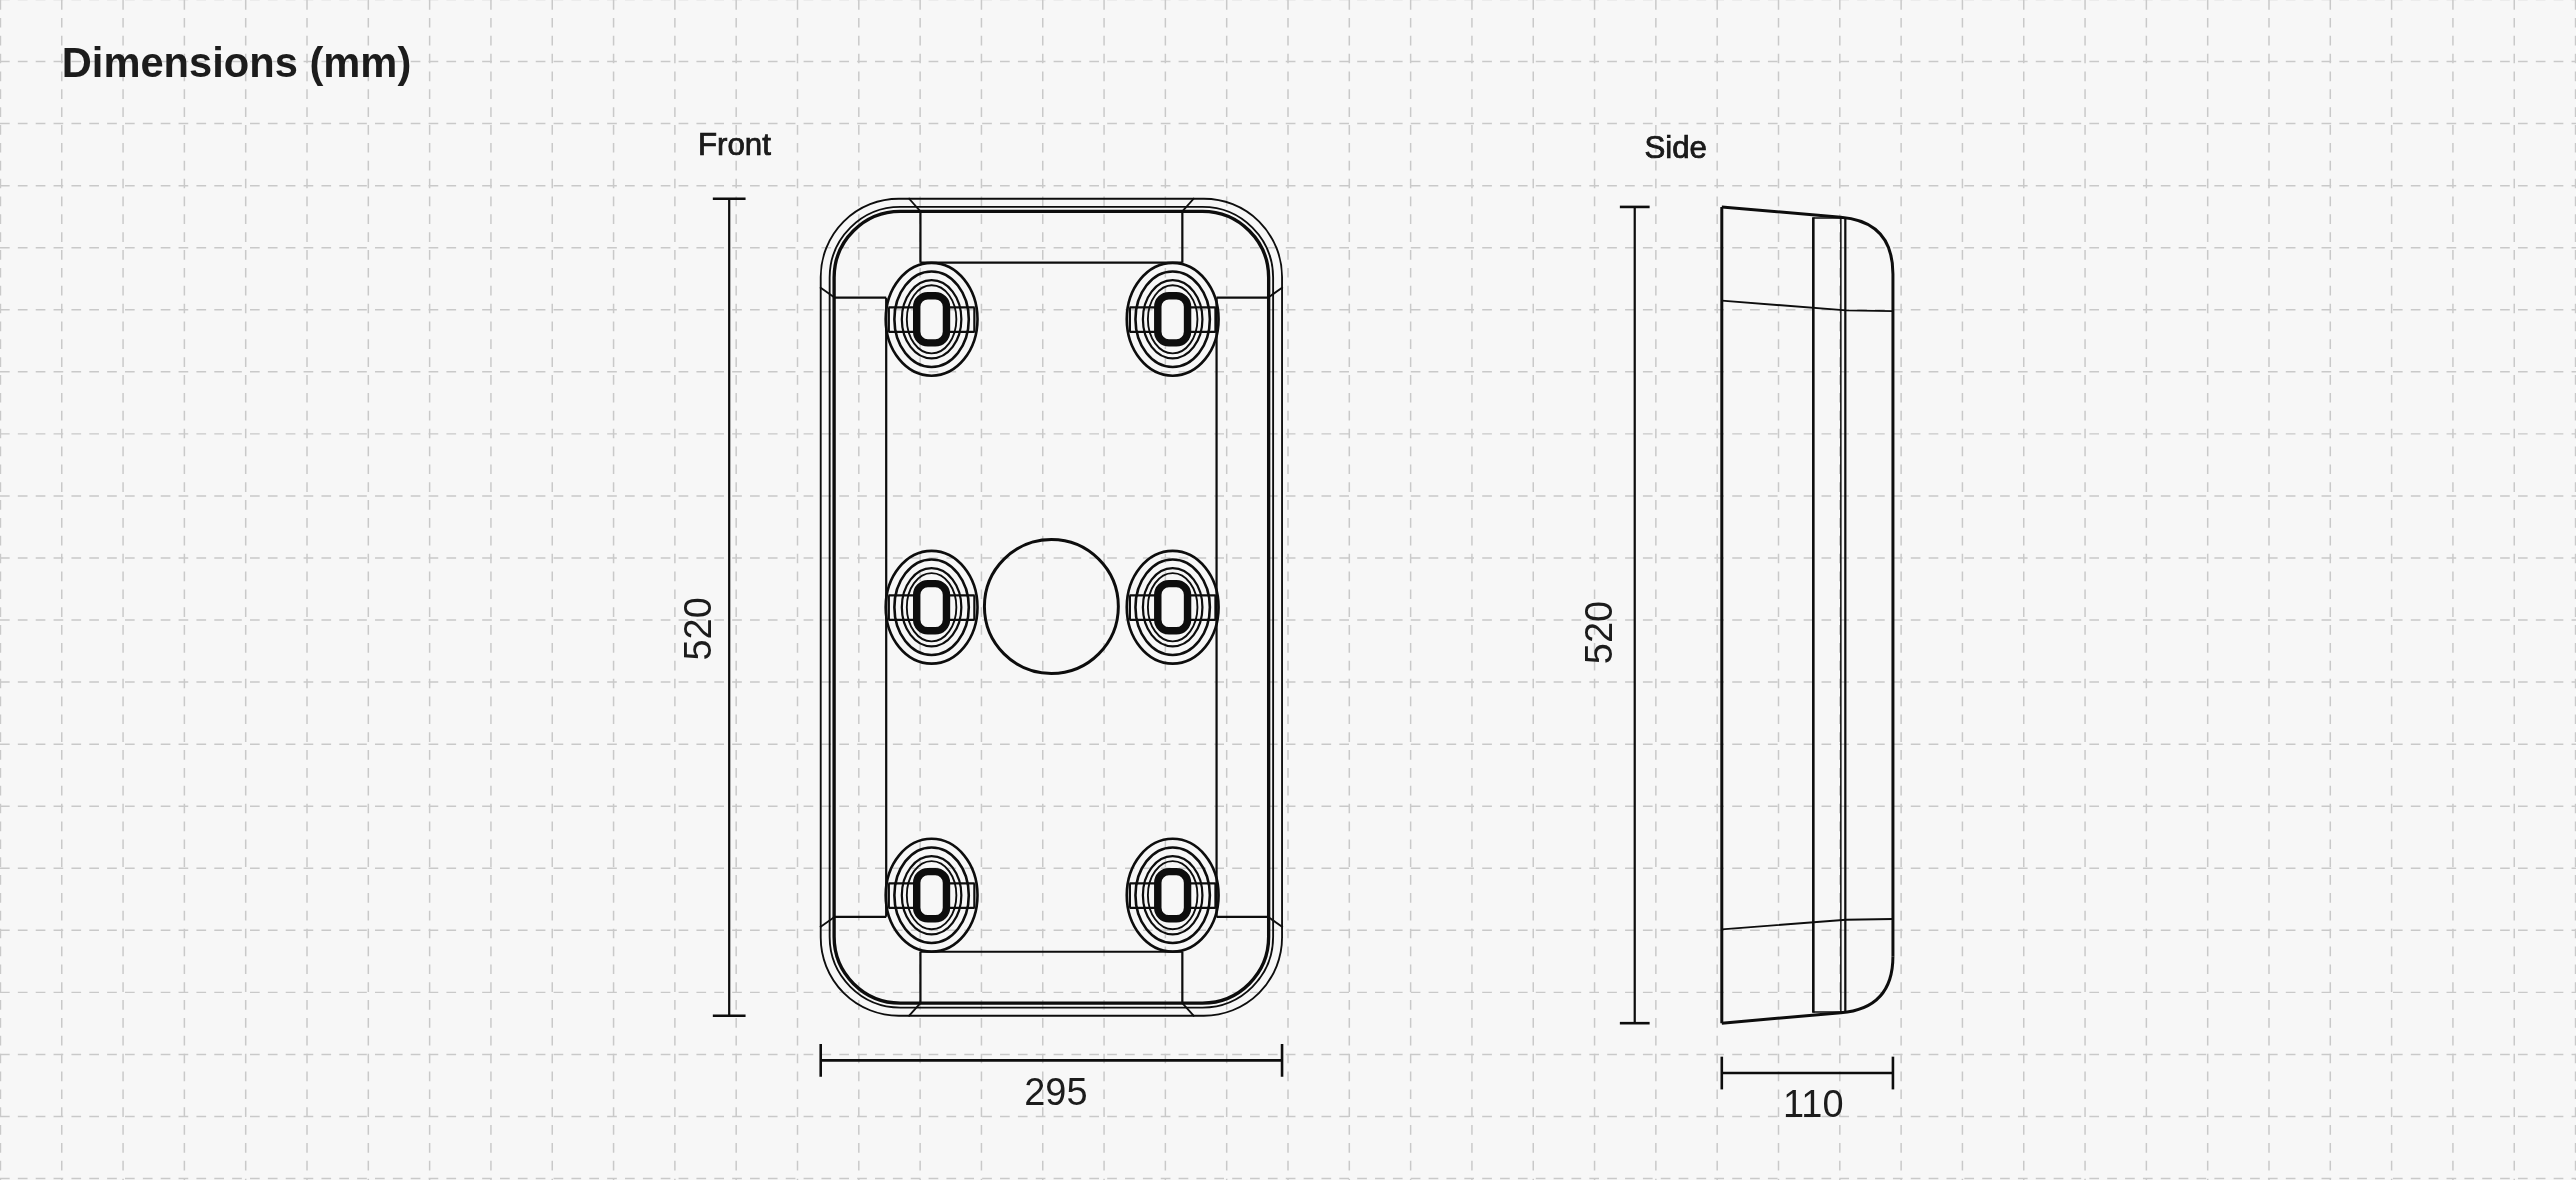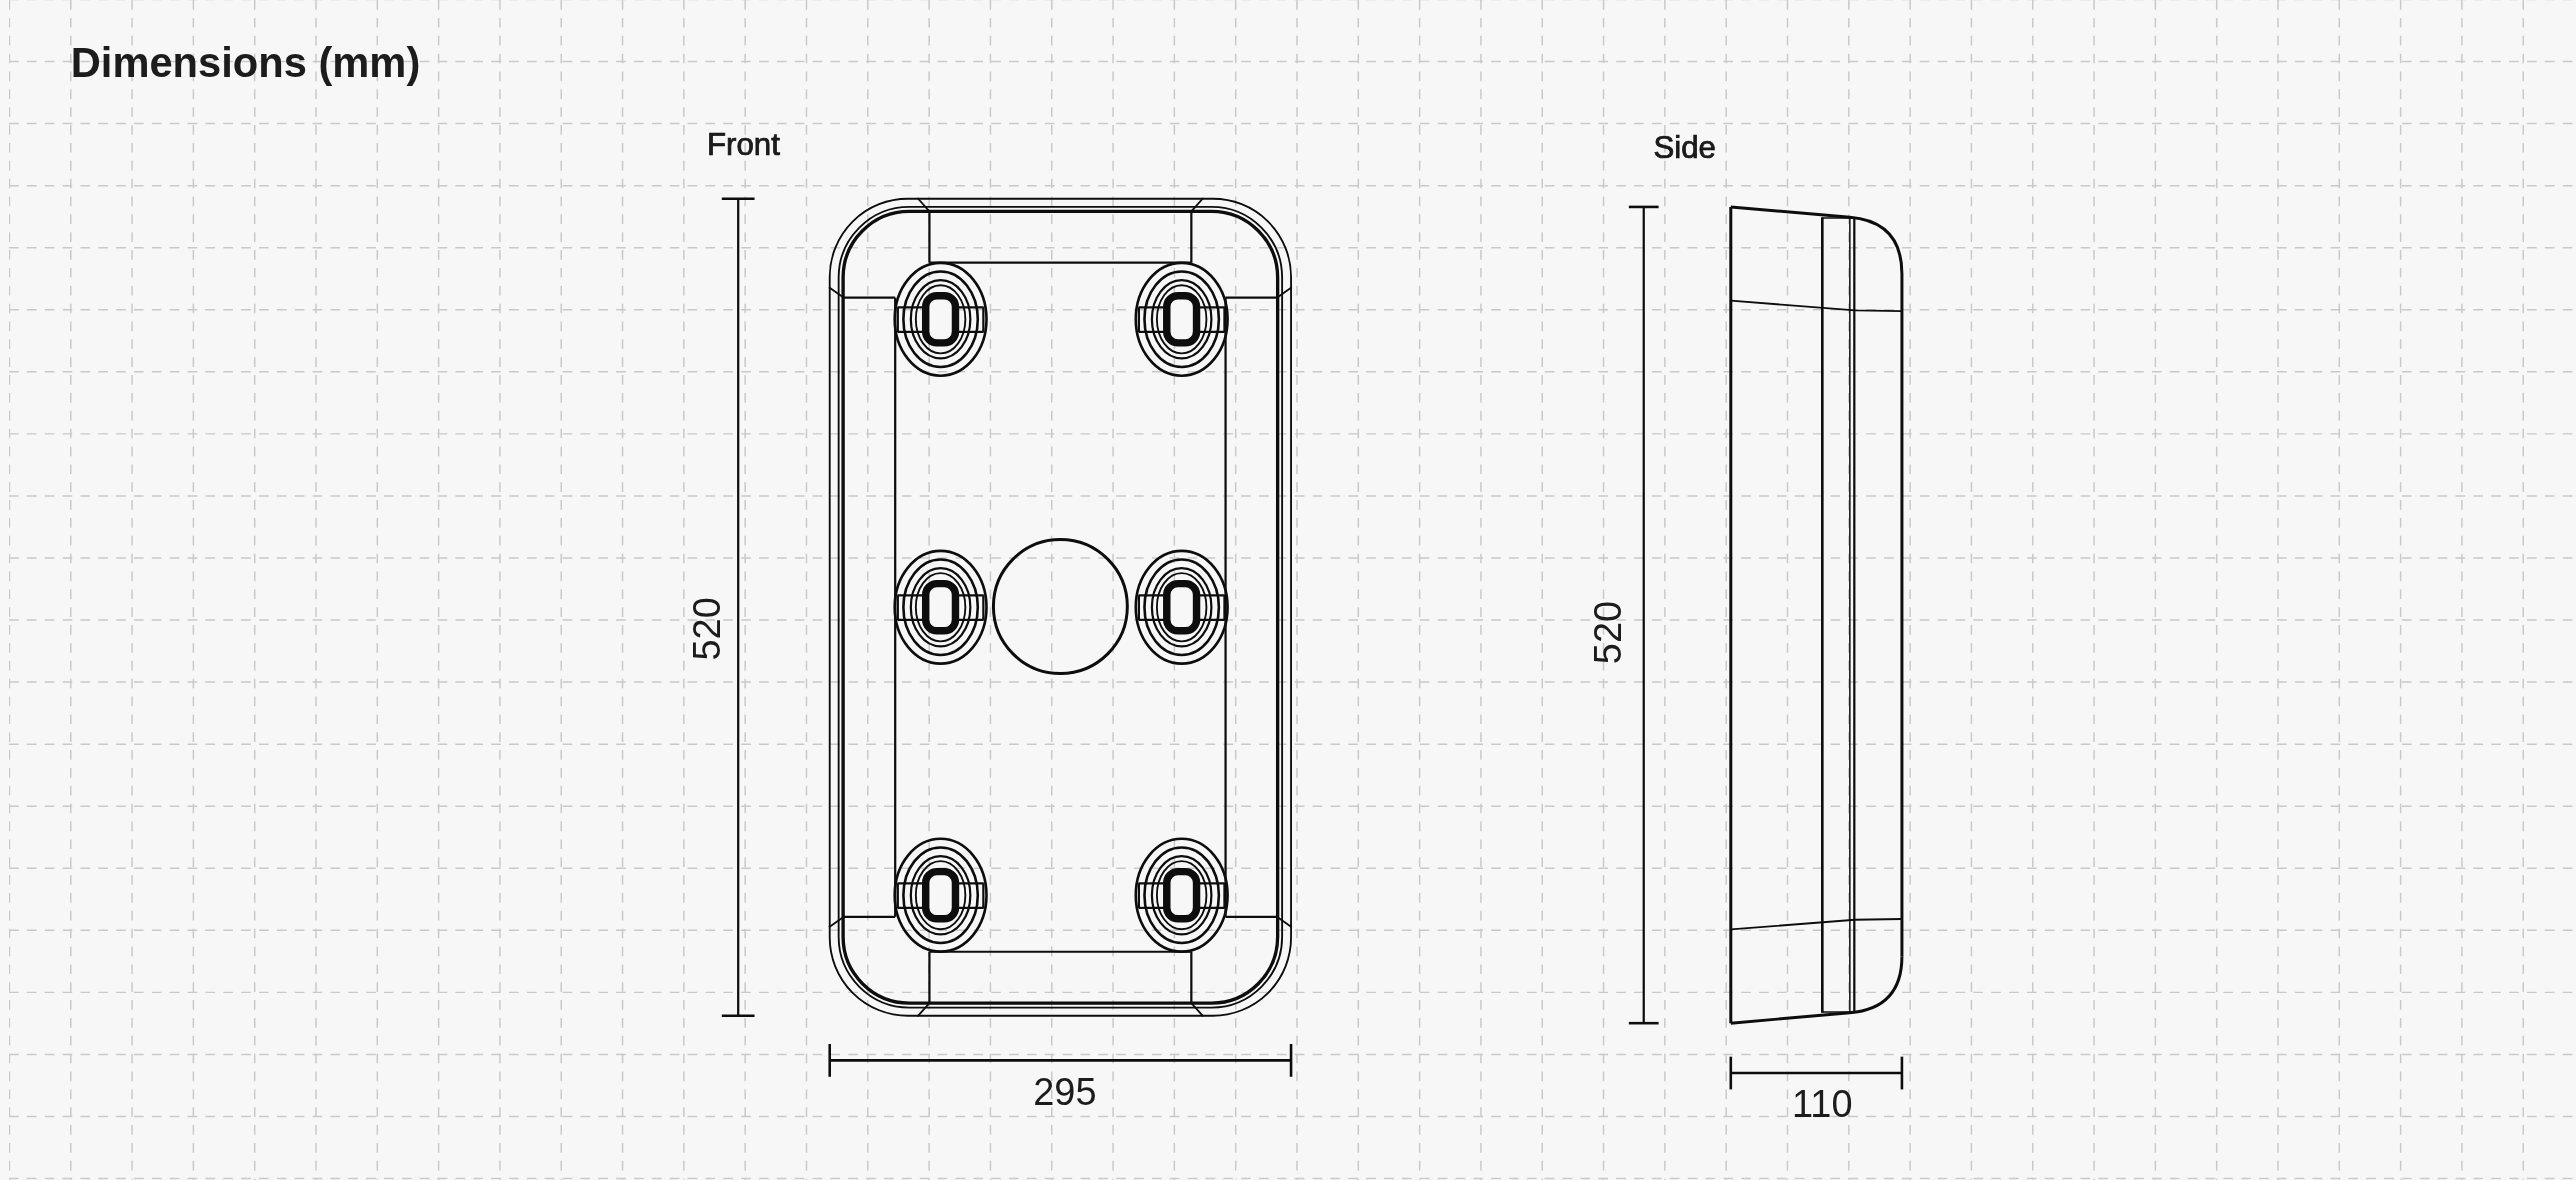--- a/index.html
+++ b/index.html
@@ -9,21 +9,20 @@
   body {
     width: 2576px;
     height: 1181px;
     position: relative;
     overflow: hidden;
     font-family: "Liberation Sans", sans-serif;
   }
   #stage {
     position: absolute;
     inset: 0;
-    padding-left: 9px;
   }
   svg { display: block; }
   text {
     font-family: "Liberation Sans", sans-serif;
   }
   .view-label { font-size: 42px; font-weight: 400; }
   .dim-label  { font-size: 51px; font-weight: 400; }
   .page-title { font-size: 56px; font-weight: 700; }
 </style>
 </head>

